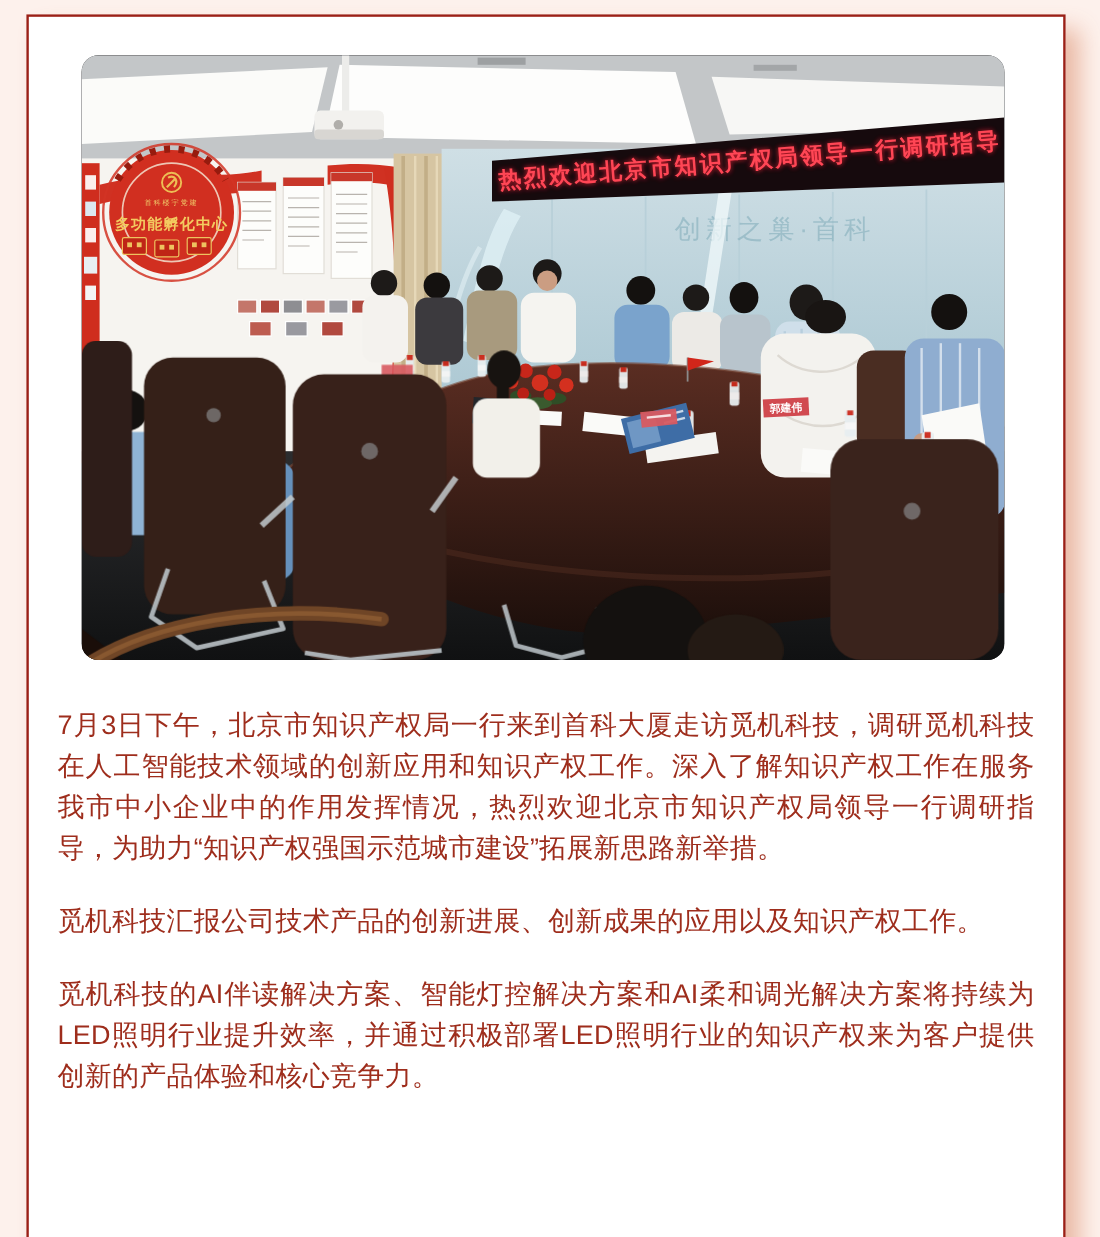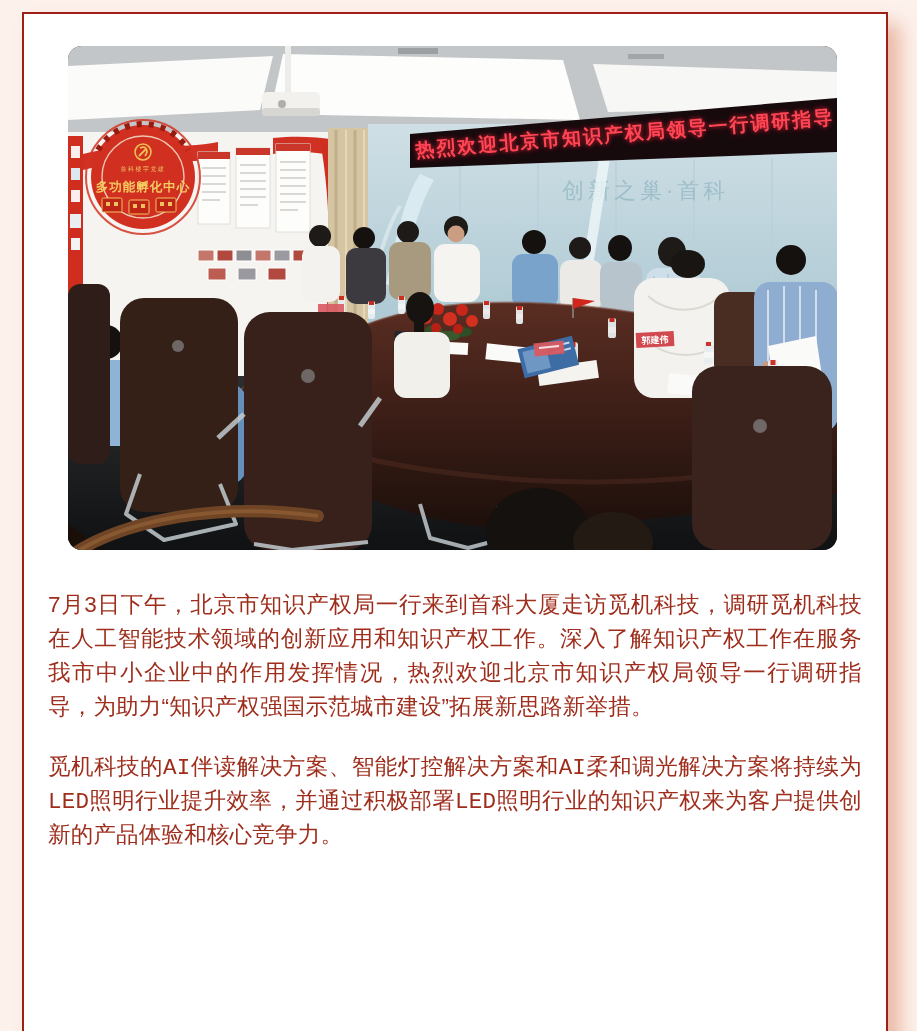--- a/index.html
+++ b/index.html
@@ -21,21 +21,21 @@
     border-radius:14px;overflow:hidden;position:relative;
     background:#2a2b2d;
   }
   figure.photo svg{display:block;}
   .article{
     padding:38px 24px 40px 24px;
     font-size:22.5px;line-height:34px;letter-spacing:.2px;
     color:#9e2d1c;text-align:justify;
   }
   .article p{margin:0 0 27px 0;}
-  .article p:last-child{margin-bottom:0;font-family:Liberation Mono, monospace;}
+  .article p:last-child{margin-bottom:0;}
 </style>
 </head>
 <body>
 
 <div class="page-bg">
   <div class="card">
 
     <figure class="photo">
       <svg width="769" height="504" viewBox="0 0 769 504" xmlns="http://www.w3.org/2000/svg">
         <defs>
@@ -402,17 +402,18 @@
         <g>
           <path d="M0,478 L34,504 L0,504 Z" fill="#1a0e09"></path>
           <path d="M8,506 C60,474 150,456 250,470" fill="none" stroke="#6f4526" stroke-width="12" stroke-linecap="round"></path>
           <path d="M8,506 C60,474 150,456 250,470" fill="none" stroke="#8f5c33" stroke-width="4" opacity=".8"></path>
         </g>
       </svg>
     </figure>
 
     <div class="article">
       <p>7月3日下午，北京市知识产权局一行来到首科大厦走访觅机科技，调研觅机科技在人工智能技术领域的创新应用和知识产权工作。深入了解知识产权工作在服务我市中小企业中的作用发挥情况，热烈欢迎北京市知识产权局领导一行调研指导，为助力“知识产权强国示范城市建设”拓展新思路新举措。</p>
+      <p>觅机科技汇报公司技术产品的创新进展、创新成果的应用以及知识产权工作。</p>
       <p>觅机科技的AI伴读解决方案、智能灯控解决方案和AI柔和调光解决方案将持续为LED照明行业提升效率，并通过积极部署LED照明行业的知识产权来为客户提供创新的产品体验和核心竞争力。</p>
     </div>
 
   </div>
 </div>
 
 </body></html>

